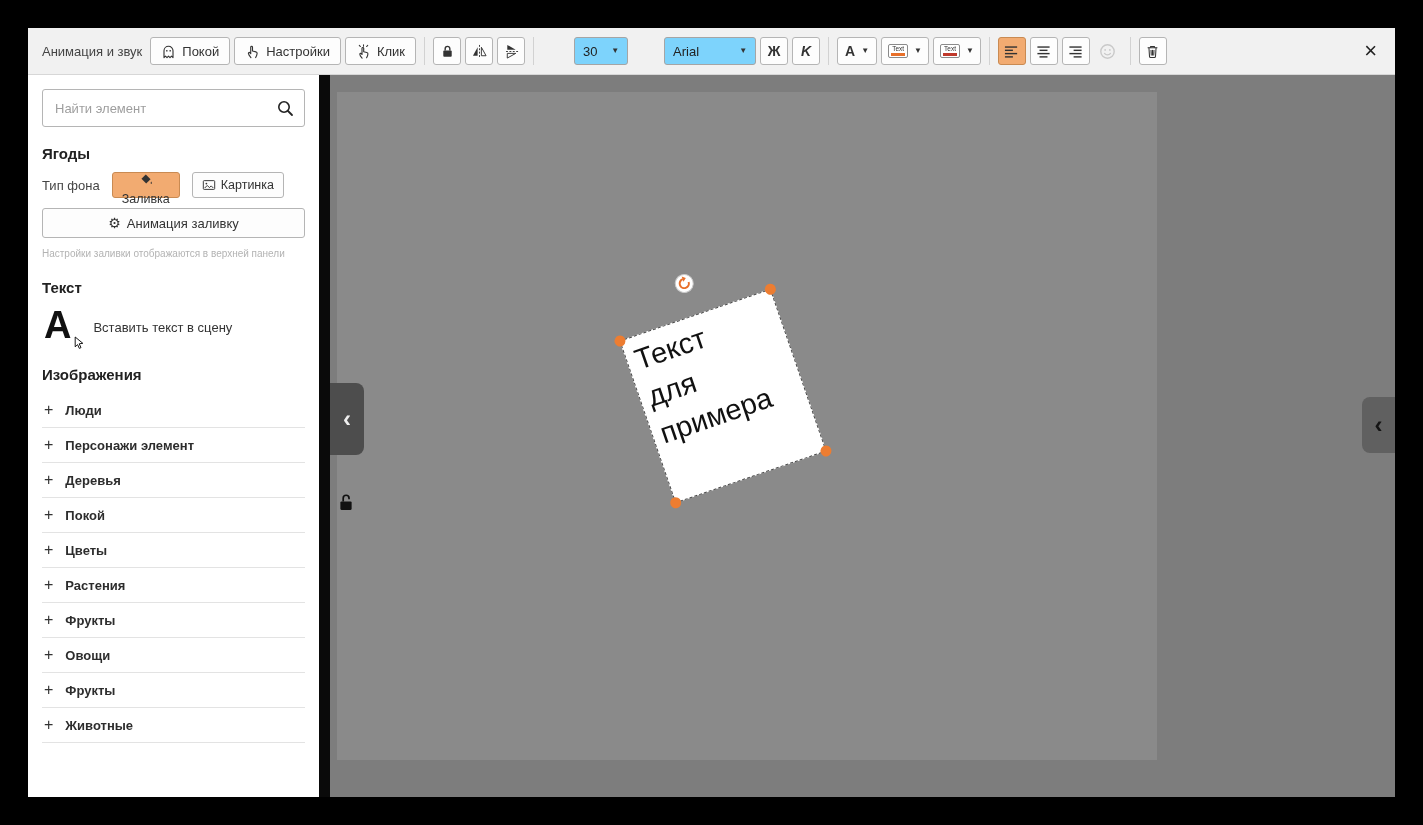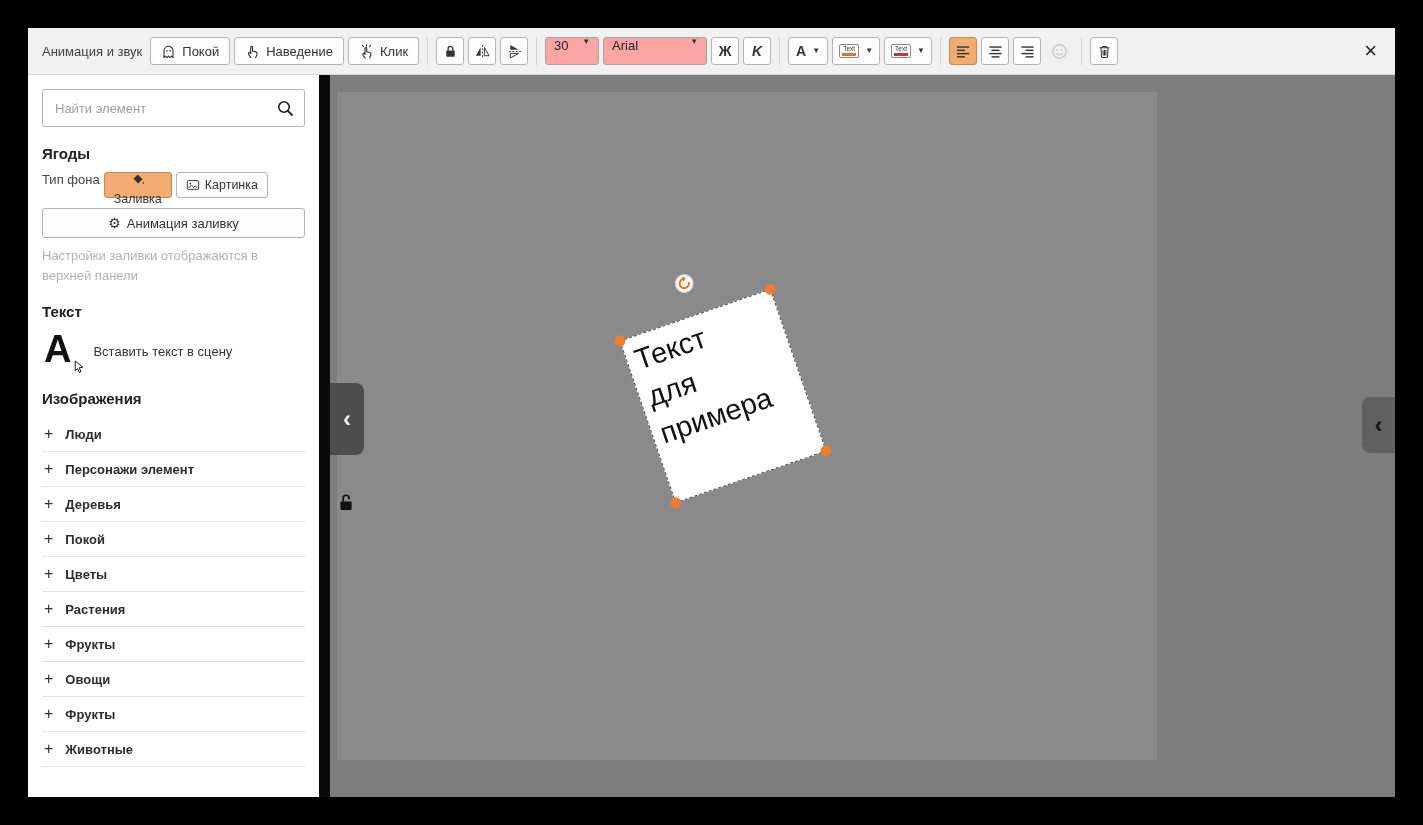--- a/index.html
+++ b/index.html
@@ -10,47 +10,47 @@
   .toolbar{height:47px;flex:0 0 47px;background:#f1f1f1;border-bottom:1px solid #d7d7d7;
     display:flex;align-items:center;padding:0 14px;gap:4px;}
   .tb-label{font-size:13px;color:#444;margin-right:4px;white-space:nowrap;}
   button{font-family:inherit;cursor:pointer;}
   .btn{display:inline-flex;align-items:center;gap:6px;height:28px;padding:0 10px;background:#fdfdfd;
     border:1px solid #b5b5b5;border-radius:3px;font-size:13px;color:#333;white-space:nowrap;}
   .btn.iconbtn{width:28px;padding:0;justify-content:center;}
   .btn.active{background:#f2ab71;border-color:#c98a52;}
   .btn.ghostless{border:none;background:transparent;}
   .sep{width:1px;height:28px;background:#d2d2d2;margin:0 4px;flex:0 0 1px;}
-  .selectbox{display:inline-flex;justify-content:space-between;height:28px;
-    padding:0 8px;background:#fca5a5;border:1px solid #a5a5a5;border-radius:3px;font-size:13px;color:#222;gap:8px;cursor:pointer;}
+  .selectbox{display:inline-flex;align-items:center;justify-content:space-between;height:28px;
+    padding:0 8px;background:#7dd3fc;border:1px solid #a5a5a5;border-radius:3px;font-size:13px;color:#222;gap:8px;cursor:pointer;margin-left:32px;}
   .caret{font-size:8px;color:#333;line-height:1;}
   .bold-lb{font-weight:bold;font-size:14px;}
   .italic-lb{font-style:italic;font-size:14px;font-weight:bold;}
   .close-btn{margin-left:auto;background:none;border:none;font-size:22px;color:#222;line-height:1;padding:0 4px;}
   .chip{width:20px;height:14px;border:1px solid #8a8a8a;background:#fff;border-radius:2px;
     display:flex;flex-direction:column;align-items:center;justify-content:center;}
   .chip-text{font-size:6.5px;line-height:1;color:#333;}
   .chip-bar{width:14px;height:3px;margin-top:1px;}
   .bar-orange{background:#e8702a;} .bar-red{background:#c0392b;}
   
   .main{flex:1;display:flex;min-height:0;}
   .sidebar{width:291px;flex:0 0 291px;background:#fff;padding:14px;font-size:13px;color:#333;overflow:hidden;}
   .search{display:flex;align-items:center;border:1px solid #b5b5b5;border-radius:3px;height:38px;padding:12px 10px;background:#fff;}
   .search input{flex:1;border:none;outline:none;font-size:13px;color:#333;min-width:0;background:transparent;}
   .search input::placeholder{color:#9e9e9e;}
   .search-btn{background:none;border:none;padding:0;display:flex;align-items:center;}
   .section-title{font-size:15px;font-weight:bold;color:#222;margin:18px 0 10px;}
-  .bg-type-row{display:flex;gap:4px;color:#444;}
+  .bg-type-row{display:flex;align-items:center;gap:12px;color:#444;}
   .toggle{display:inline-flex;align-items:center;gap:5px;height:26px;padding:0 9px;border:1px solid #b5b5b5;
     border-radius:3px;background:#fdfdfd;font-size:12.5px;color:#333;}
   .toggle.active{background:#f2ab71;border-color:#c98a52;flex-direction:column;}
   .wide-btn{width:100%;margin-top:10px;height:30px;display:flex;align-items:center;justify-content:center;gap:6px;
     border:1px solid #b5b5b5;border-radius:3px;background:#fdfdfd;font-size:13px;color:#333;}
   .gear-glyph{font-size:14px;line-height:1;}
-  .hint{font-size:13px;color:#b3b3b3;margin:8px 0 0;line-height:1.5;}
+  .hint{font-size:10px;color:#b3b3b3;margin:8px 0 0;line-height:1.5;}
   .insert-row{display:flex;align-items:center;gap:16px;margin:4px 0 8px;cursor:pointer;}
   .big-a{font-size:38px;font-weight:bold;color:#111;line-height:1;position:relative;padding:0 6px 4px 2px;}
   .big-a svg{position:absolute;right:-8px;bottom:-2px;}
   .cat-row{display:flex;align-items:center;gap:12px;padding:9px 2px;border-bottom:1px solid #e3e3e3;
     font-weight:bold;font-size:13px;color:#2d2d2d;cursor:pointer;}
   .plus{font-size:16px;font-weight:normal;color:#333;line-height:1;}
   .scrollstrip{width:11px;flex:0 0 11px;background:#0a0a0a;}
   
   .canvas{flex:1;position:relative;background:#7d7d7d;overflow:hidden;}
   .scene{position:absolute;left:7px;top:17px;width:820px;height:668px;background:#8a8a8a;}
@@ -85,21 +85,21 @@
       </span>
       <span>Покой</span>
     </button>
 
     <button class="btn">
       <span>
         <svg width="15" height="15" viewBox="0 0 16 16">
             <path d="M6.3 14.5 C5 13 3.6 11.2 3.6 9.9 c0-.9 1.1-1.3 1.7-.5 l.8 1 V3.4 c0-1.3 1.9-1.3 1.9 0 v4.1 l3.6 .9 c.9 .2 1.4 .9 1.3 1.8 -.1 1.6 -.8 3 -1.5 4.3" fill="none" stroke="#333" stroke-width="1.2" stroke-linecap="round" stroke-linejoin="round"></path>
           </svg>
       </span>
-      <span>Наведение</span>
+      <span>Настройки</span>
     </button>
 
     <button class="btn">
       <span>
         <svg width="15" height="15" viewBox="0 0 16 16">
             <path d="M3.5 1.5 l1.2 1.2 M8 .8 v1.7 M12.5 1.5 l-1.2 1.2" stroke="#333" stroke-width="1.1" stroke-linecap="round" fill="none"></path>
             <path d="M6.5 15 C5.3 13.7 4.1 12 4.1 10.8 c0-.8 1-1.2 1.6-.5 l.7 .9 V4.6 c0-1.2 1.8-1.2 1.8 0 v3.7 l3.3 .8 c.8 .2 1.3 .8 1.2 1.6 -.1 1.5 -.7 2.8 -1.4 4" fill="none" stroke="#333" stroke-width="1.2" stroke-linecap="round" stroke-linejoin="round"></path>
           </svg>
       </span>
       <span>Клик</span>
@@ -138,21 +138,21 @@
       </span>
     </button>
 
     <div class="sep"></div>
 
     <div class="selectbox" style="width:54px">
       <span>30</span>
       <span class="caret">▼</span>
     </div>
 
-    <div class="selectbox" style="width:104px">
+    <div class="selectbox" style="width:92px">
       <span>Arial</span>
       <span class="caret">▼</span>
     </div>
 
     <button class="btn iconbtn">
       <span class="bold-lb">Ж</span>
     </button>
     <button class="btn iconbtn">
       <span class="italic-lb">K</span>
     </button>

